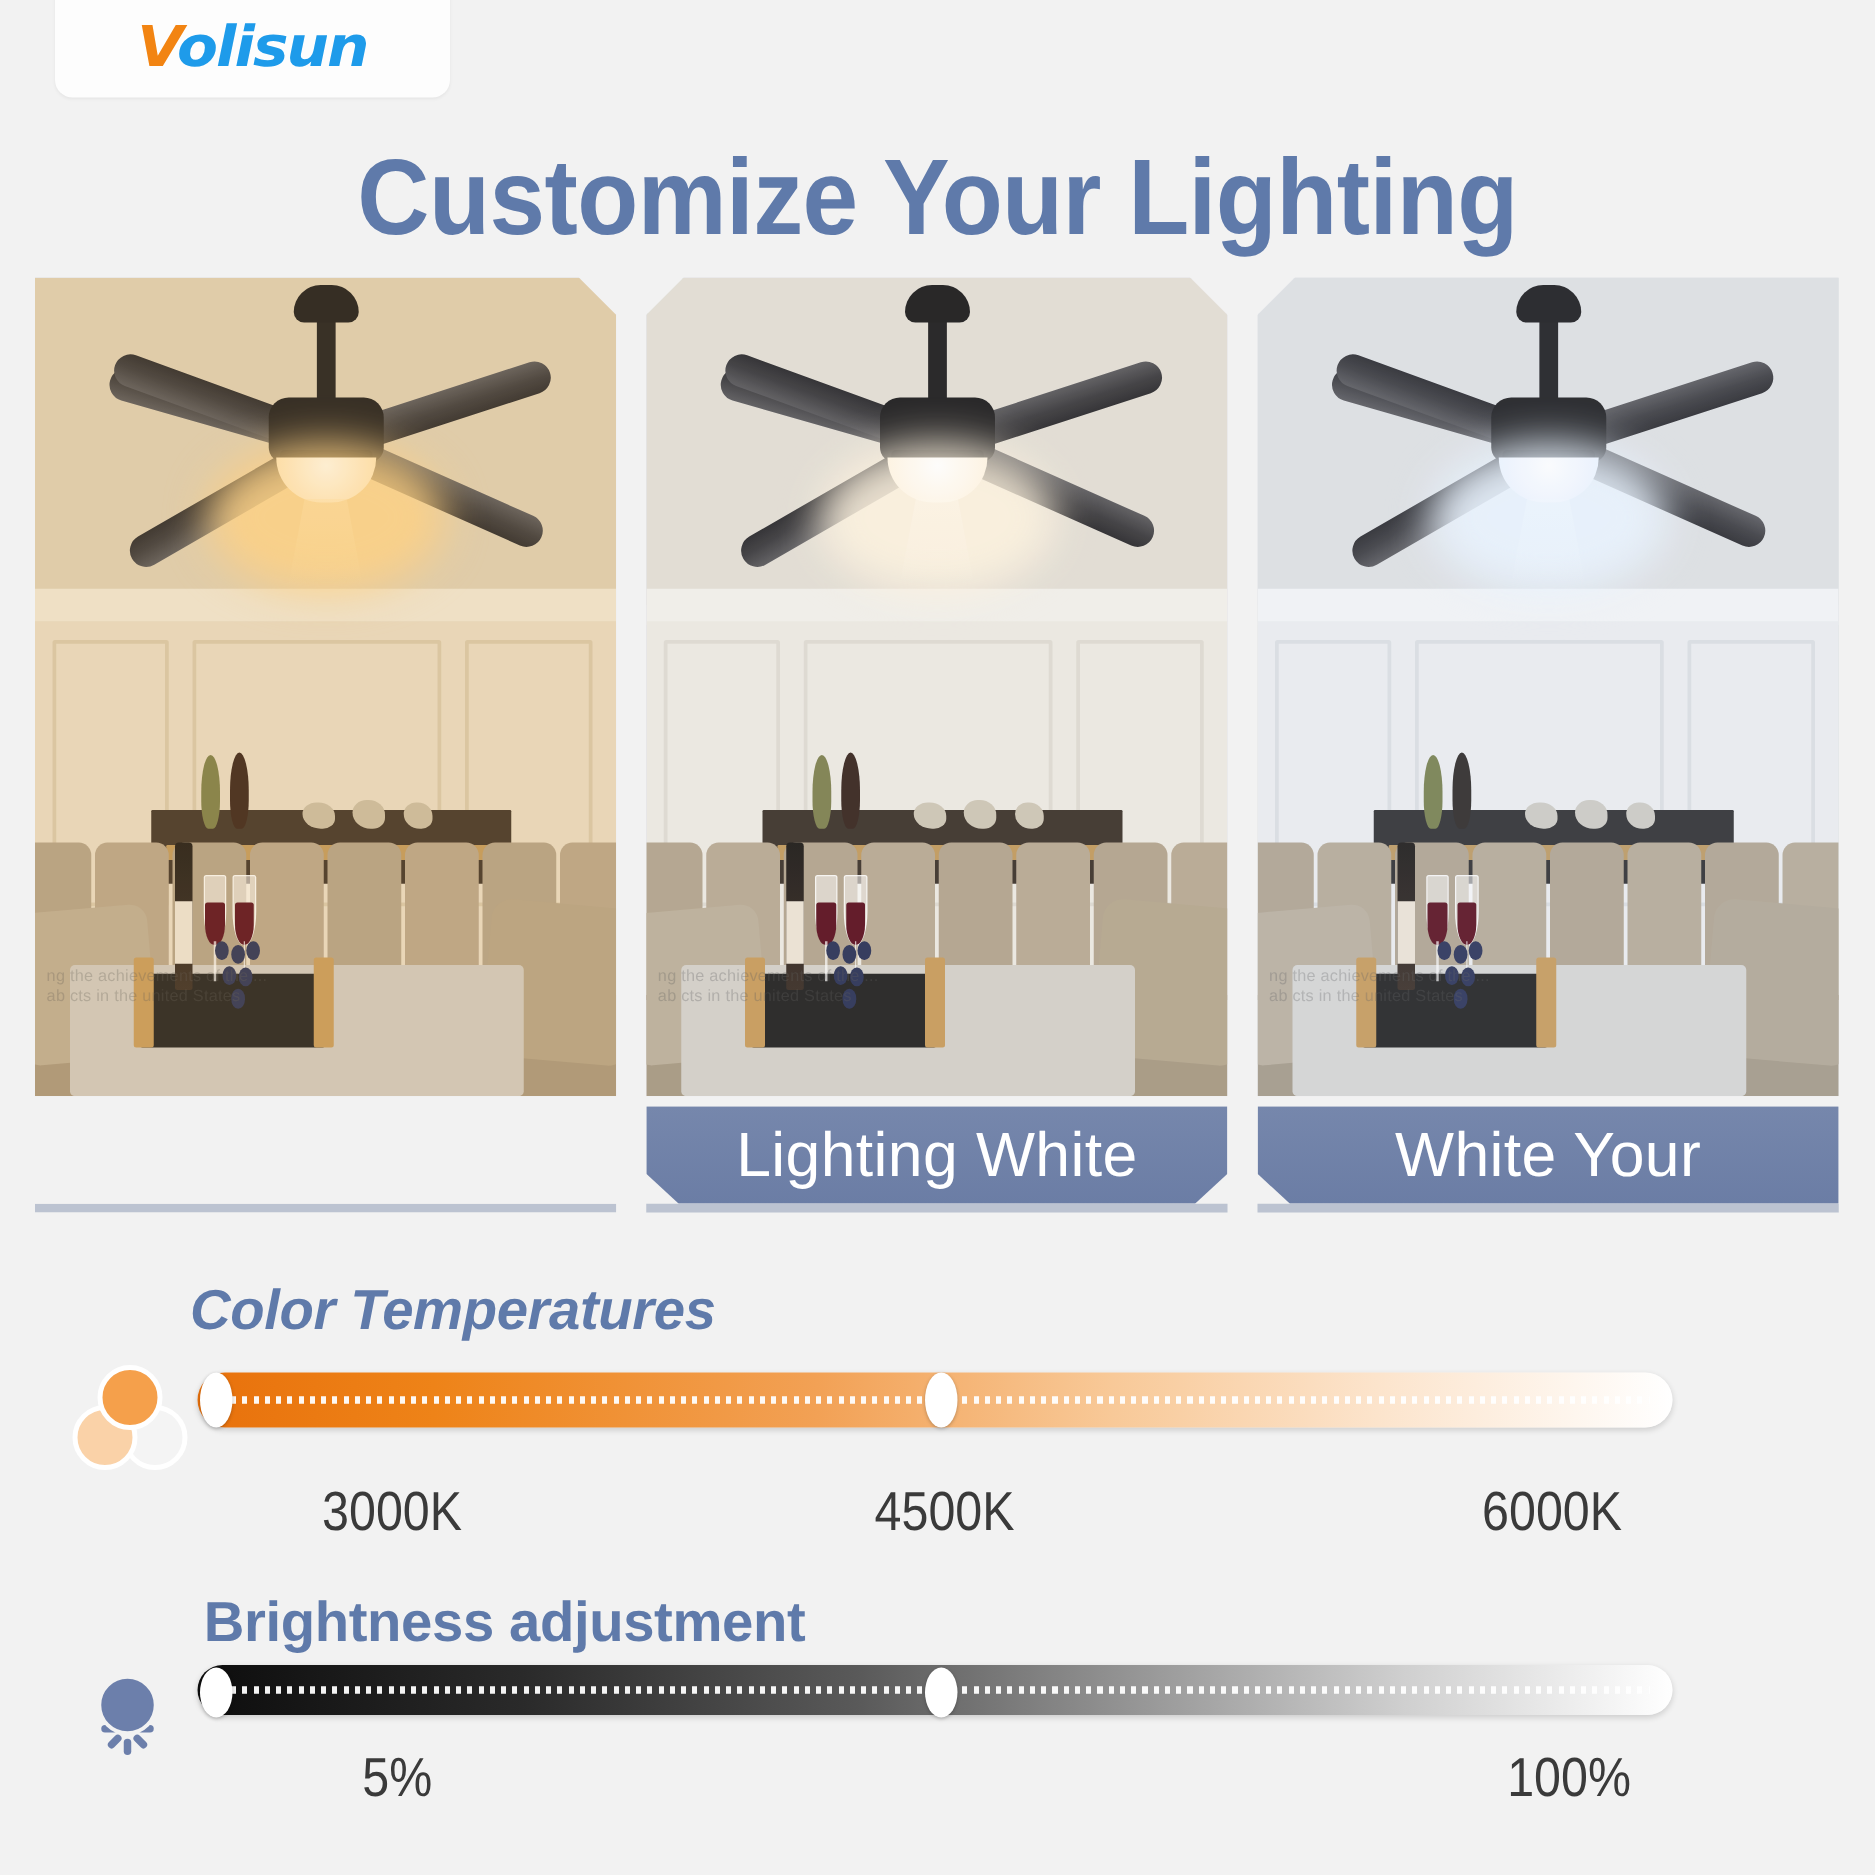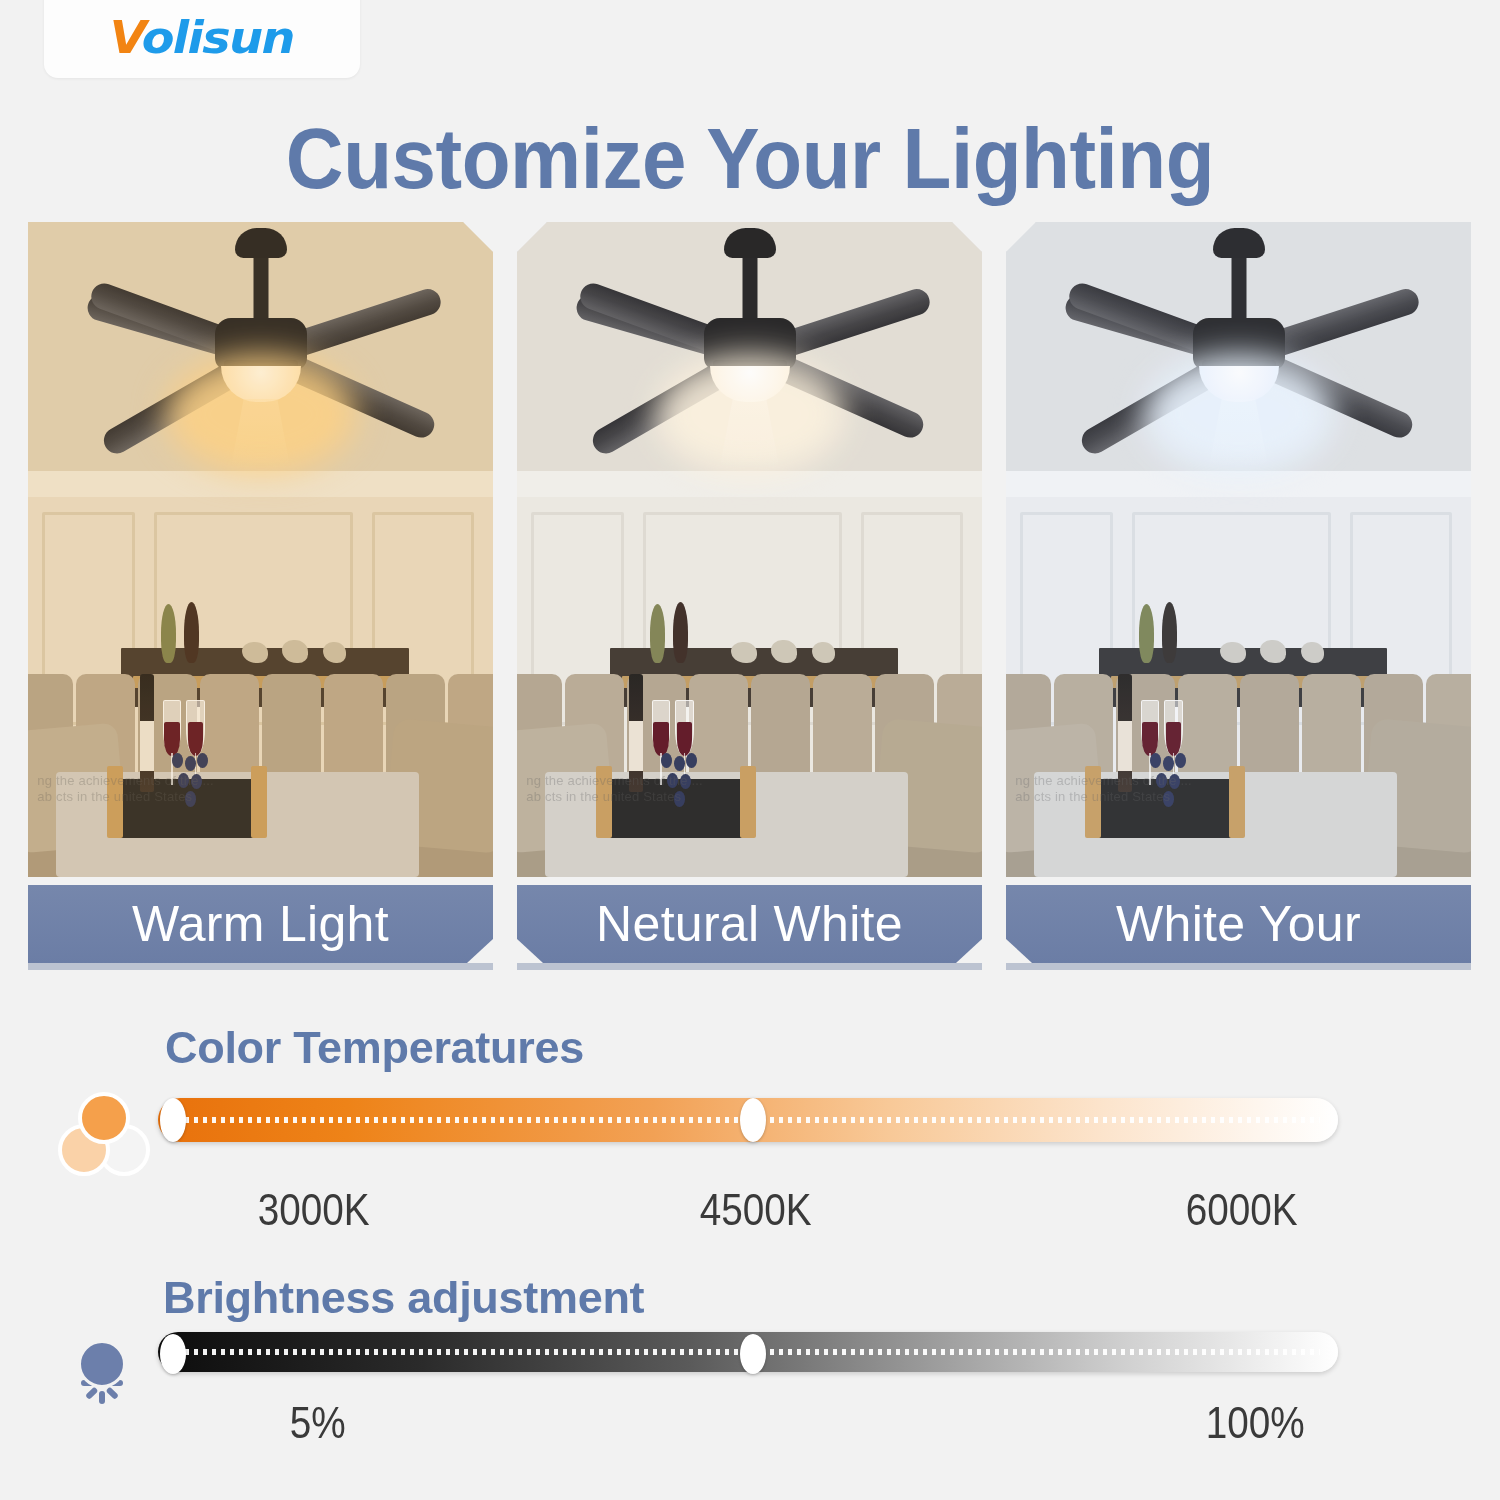--- a/index.html
+++ b/index.html
@@ -173,21 +173,21 @@
   .banner-shadow.notch-br{ clip-path:polygon(0 0, 100% 0, 100% 100%, 0 100%); }
 
   
   .section-title{
     position:absolute;
     font-weight:bold;
     font-size:45px;
     color:#5F7AAA;
     letter-spacing:-.3px;
   }
-  #ct-title{ left:165px; top:1022px; }
+  #ct-title{ left:152px; top:1022px;font-style:italic; }
   #br-title{ left:163px; top:1272px; }
 
   .slider-row{ position:absolute; left:0; width:1500px; }
   #ct-row{ top:1098px; }
   #br-row{ top:1332px; }
 
   .track{
     position:absolute; left:158px;
     height:44px; width:1180px;
     border-radius:22px;
@@ -333,21 +333,20 @@
       </div>
 
       <div class="watermark">
         <div>ng the achievements of the ...</div>
         <div>ab cts in the united States</div>
       </div>
 
       <div class="tint" style="background:rgba(236,176,86,0.13)"></div>
     </div>
     <div class="banner-shadow notch-br"></div>
-    <div class="banner notch-br">Warm Light</div>
   </div>
 
   <div class="panel">
     <div class="photo cut-both">
       <div class="ceiling" style="background:#e2ded6"></div>
       <div class="crown" style="background:#f2f0ec"></div>
       <div class="wall" style="background:#eceae4">
         <div class="molding" style="left:3%;top:4%;width:20%;height:56%;border-color:#dedbd3"></div>
         <div class="molding" style="left:27%;top:4%;width:43%;height:56%;border-color:#dedbd3"></div>
         <div class="molding" style="left:74%;top:4%;width:22%;height:56%;border-color:#dedbd3"></div>
@@ -421,21 +420,21 @@
       </div>
 
       <div class="watermark">
         <div>ng the achievements of the ...</div>
         <div>ab cts in the united States</div>
       </div>
 
       <div class="tint" style="background:rgba(228,216,196,0.07)"></div>
     </div>
     <div class="banner-shadow"></div>
-    <div class="banner notch-both">Netural White</div>
+    <div class="banner notch-both">Lighting White</div>
   </div>
 
   <div class="panel">
     <div class="photo cut-tl">
       <div class="ceiling" style="background:#dfe1e3"></div>
       <div class="crown" style="background:#f4f5f7"></div>
       <div class="wall" style="background:#eceef0">
         <div class="molding" style="left:3%;top:4%;width:20%;height:56%;border-color:#dcdfe2"></div>
         <div class="molding" style="left:27%;top:4%;width:43%;height:56%;border-color:#dcdfe2"></div>
         <div class="molding" style="left:74%;top:4%;width:22%;height:56%;border-color:#dcdfe2"></div>

